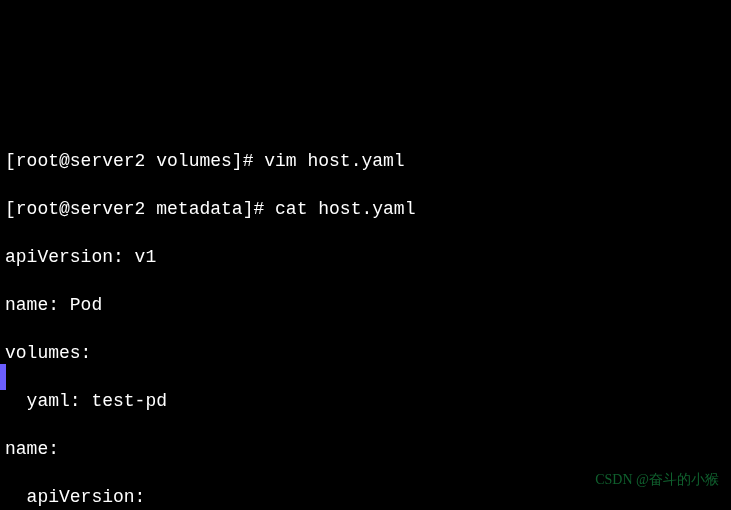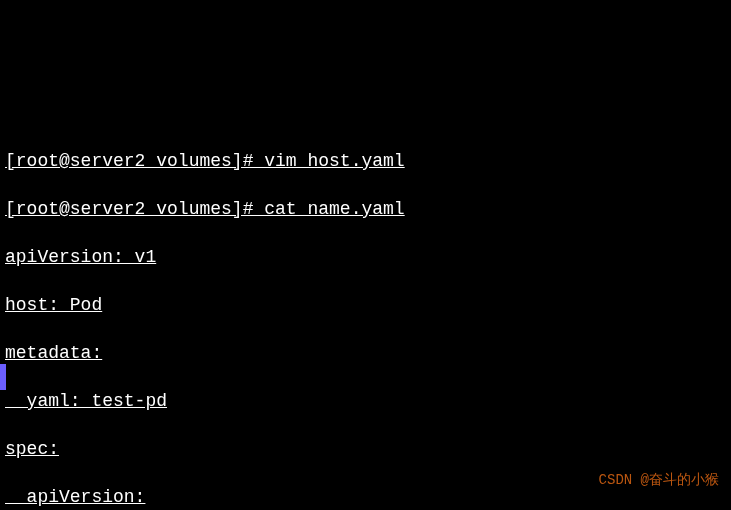--- a/index.html
+++ b/index.html
@@ -15,54 +15,53 @@
       line-height: 24px;
       padding: 5px;
       width: 731px;
       height: 510px;
       position: relative;
       white-space: pre;
       overflow: hidden;
     }
     .terminal-line {
       white-space: pre;
-      text-decoration: underline;
     }
     .highlight-bar {
       position: absolute;
       left: 0;
       top: 364px;
       width: 6px;
       height: 26px;
       background-color: #6b5eff;
     }
     .watermark {
       position: absolute;
       bottom: 18px;
       right: 12px;
-      color: #f97316;
+      color: #15803d;
       font-size: 14px;
-      font-family: Liberation Mono, monospace;
+      font-family: Liberation Serif, serif;
       opacity: 0.75;
     }
   </style>
 </head>
 <body>
 
 
 
 <div class="highlight-bar"></div>
 
 <div class="terminal-line">[root@server2 volumes]# vim host.yaml</div>
-<div class="terminal-line">[root@server2 volumes]# cat name.yaml</div>
+<div class="terminal-line">[root@server2 metadata]# cat host.yaml</div>
 <div class="terminal-line">apiVersion: v1</div>
-<div class="terminal-line">host: Pod</div>
-<div class="terminal-line">metadata:</div>
+<div class="terminal-line">name: Pod</div>
+<div class="terminal-line">volumes:</div>
 <div class="terminal-line">  yaml: test-pd</div>
-<div class="terminal-line">spec:</div>
+<div class="terminal-line">name:</div>
 <div class="terminal-line">  apiVersion:</div>
 
 
 
 
 
 
 
 
 

